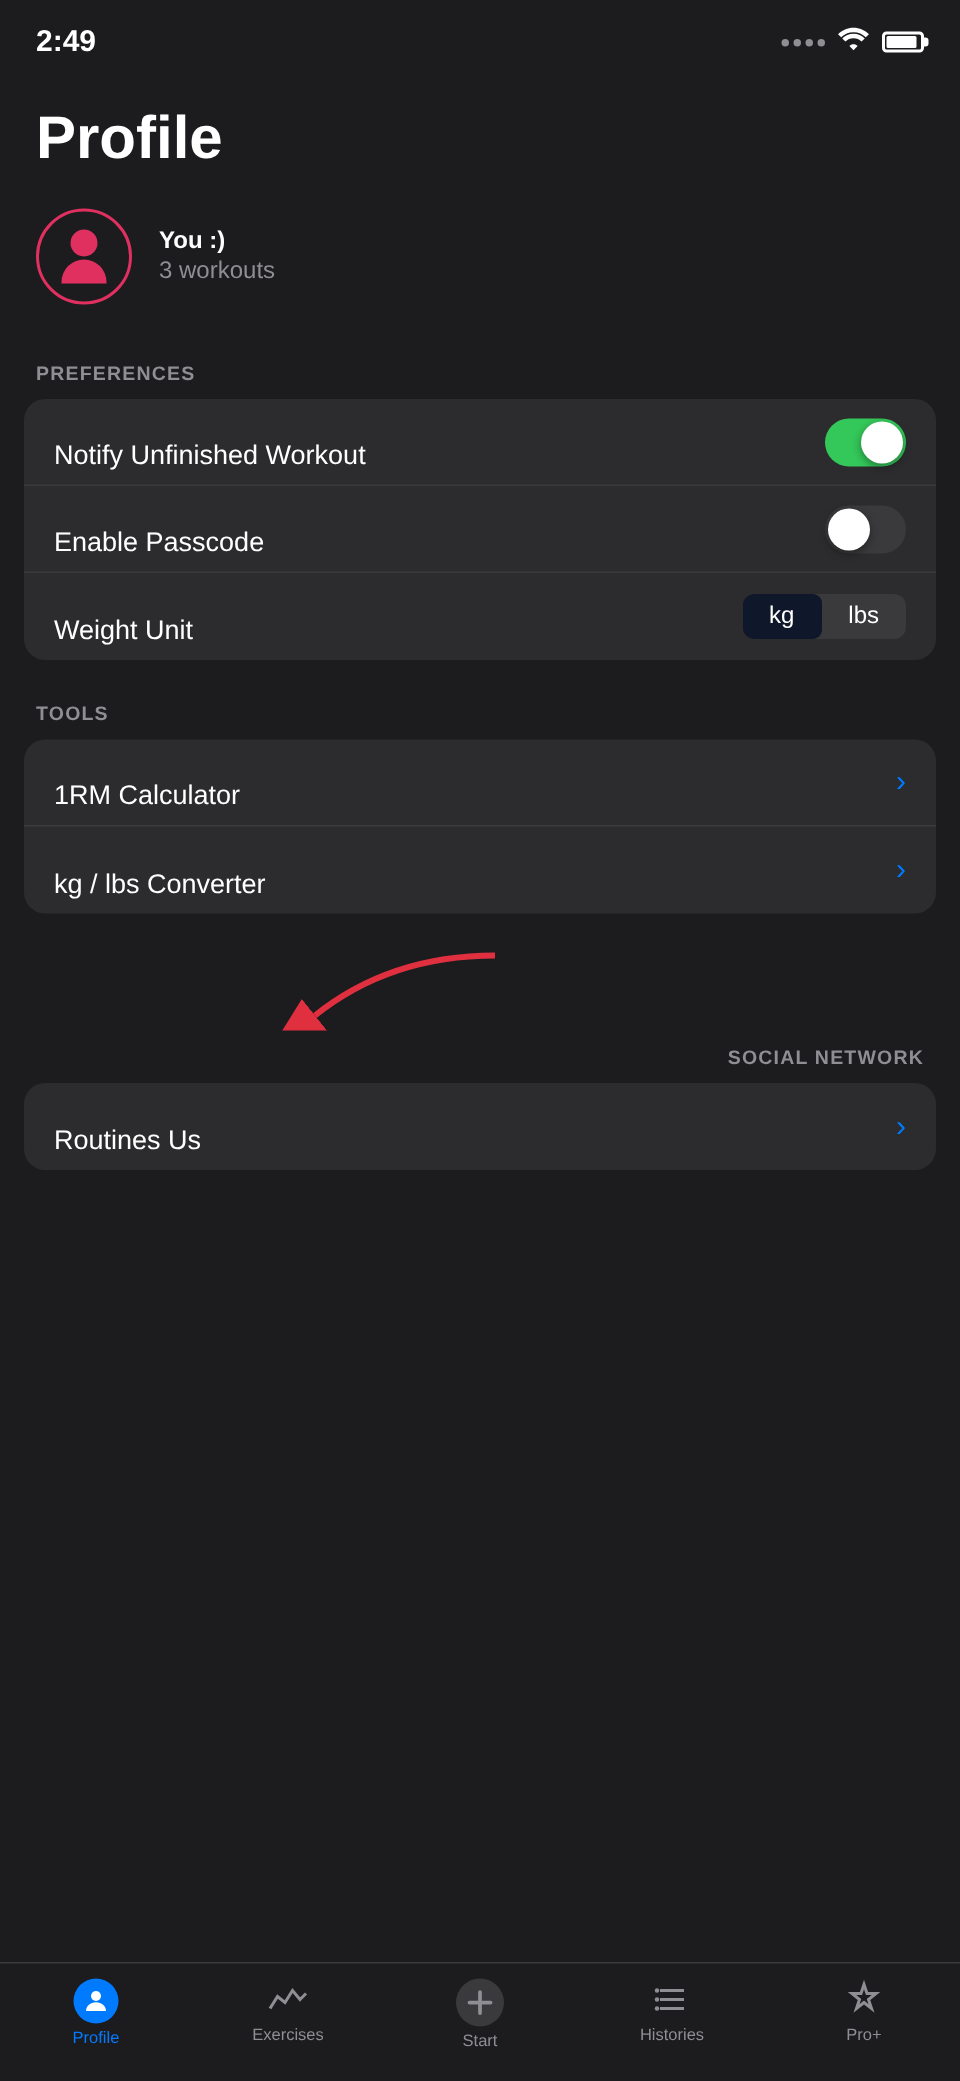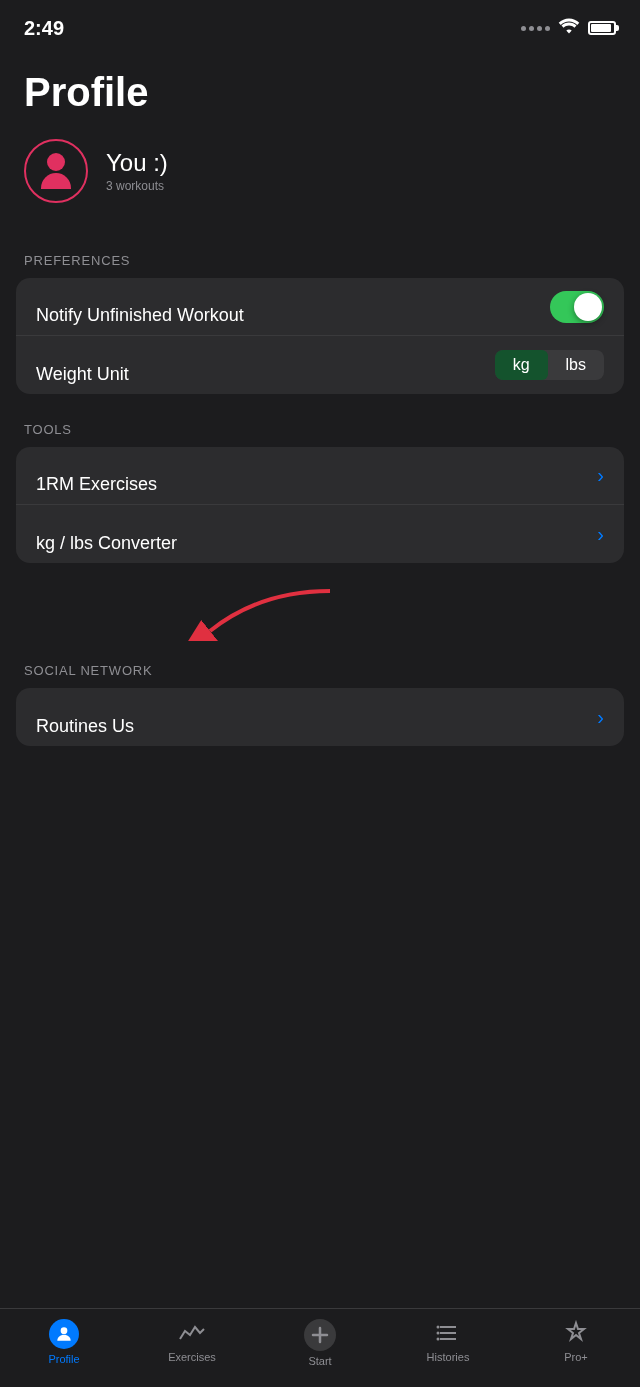--- a/index.html
+++ b/index.html
@@ -126,39 +126,39 @@
 
     .avatar-body {
       width: 30px;
       height: 16px;
       border-radius: 15px 15px 0 0;
       background: #e03060;
     }
 
     .user-info {}
     .user-name {
-      font-size: 24px;
-      font-weight: 400;
+      font-size: 16px;
+      font-weight: 700;
       color: #fff;
     }
     .user-workouts {
-      font-size: 12px;
+      font-size: 16px;
       color: #8e8e93;
       margin-top: 2px;
     }
 
     
     .section-header {
       font-size: 13px;
-      font-weight: 400;
+      font-weight: 700;
       color: #8e8e93;
       text-transform: uppercase;
       letter-spacing: 0.8px;
       padding: 0 24px 10px 24px;
-      margin-top: 22px;
+      margin-top: 10px;
     }
 
     
     .card {
       background: #2c2c2e;
       border-radius: 14px;
       margin: 0 16px 28px 16px;
       overflow: hidden;
     }
 
@@ -230,21 +230,21 @@
 
     .weight-option {
       padding: 6px 18px;
       font-size: 16px;
       font-weight: 500;
       color: #fff;
       cursor: pointer;
     }
 
     .weight-option.active {
-      background: #14532d;
+      background: #0f172a;
       border-radius: 6px;
     }
 
     
     .chevron {
       color: #007aff;
       font-size: 20px;
       font-weight: 300;
     }
 
@@ -326,20 +326,21 @@
       width: 140px;
       height: 5px;
       background: #fff;
       border-radius: 3px;
       opacity: 0.3;
     }
 
     
     .social-section {
       margin-bottom: 0;
+      text-align: right;
     }
 
     
     .bottom-spacer {
       height: 120px;
     }
   </style>
 </head>
 <body>
 
@@ -386,36 +387,42 @@
 
   <div class="card-row">
     <span class="card-row-label">Notify Unfinished Workout</span>
     <div class="toggle on">
       <div class="toggle-thumb"></div>
     </div>
   </div>
 
 
 
+  <div class="card-row">
+    <span class="card-row-label">Enable Passcode</span>
+    <div class="toggle off">
+      <div class="toggle-thumb"></div>
+    </div>
+  </div>
 
   <div class="card-row">
     <span class="card-row-label">Weight Unit</span>
     <div class="weight-selector">
       <div class="weight-option active">kg</div>
       <div class="weight-option">lbs</div>
     </div>
   </div>
 </div>
 
 <div class="section-header">TOOLS</div>
 
 <div class="card">
 
   <div class="card-row">
-    <span class="card-row-label">1RM Exercises</span>
+    <span class="card-row-label">1RM Calculator</span>
     <span class="chevron">›</span>
   </div>
 
   <div class="card-row">
     <span class="card-row-label">kg / lbs Converter</span>
     <span class="chevron">›</span>
   </div>
 </div>
 
 <div class="arrow-container">

